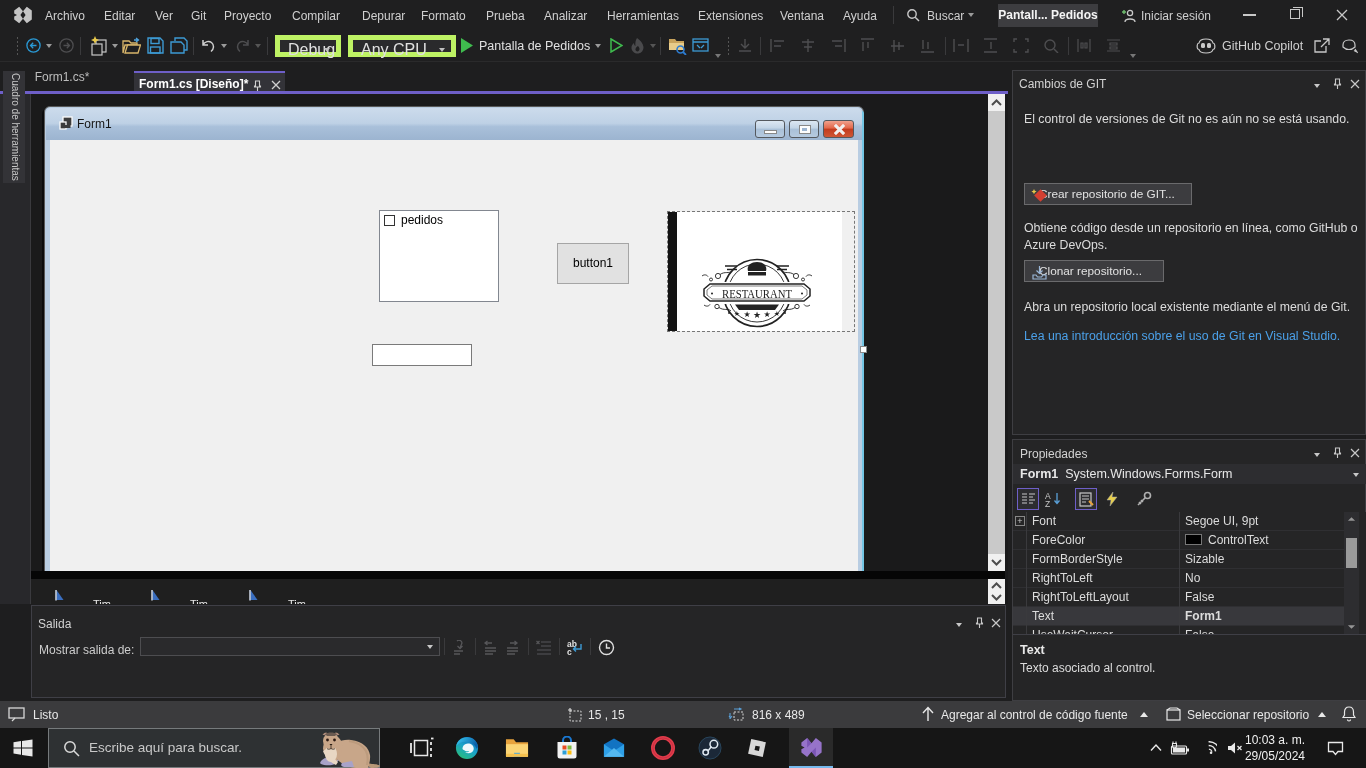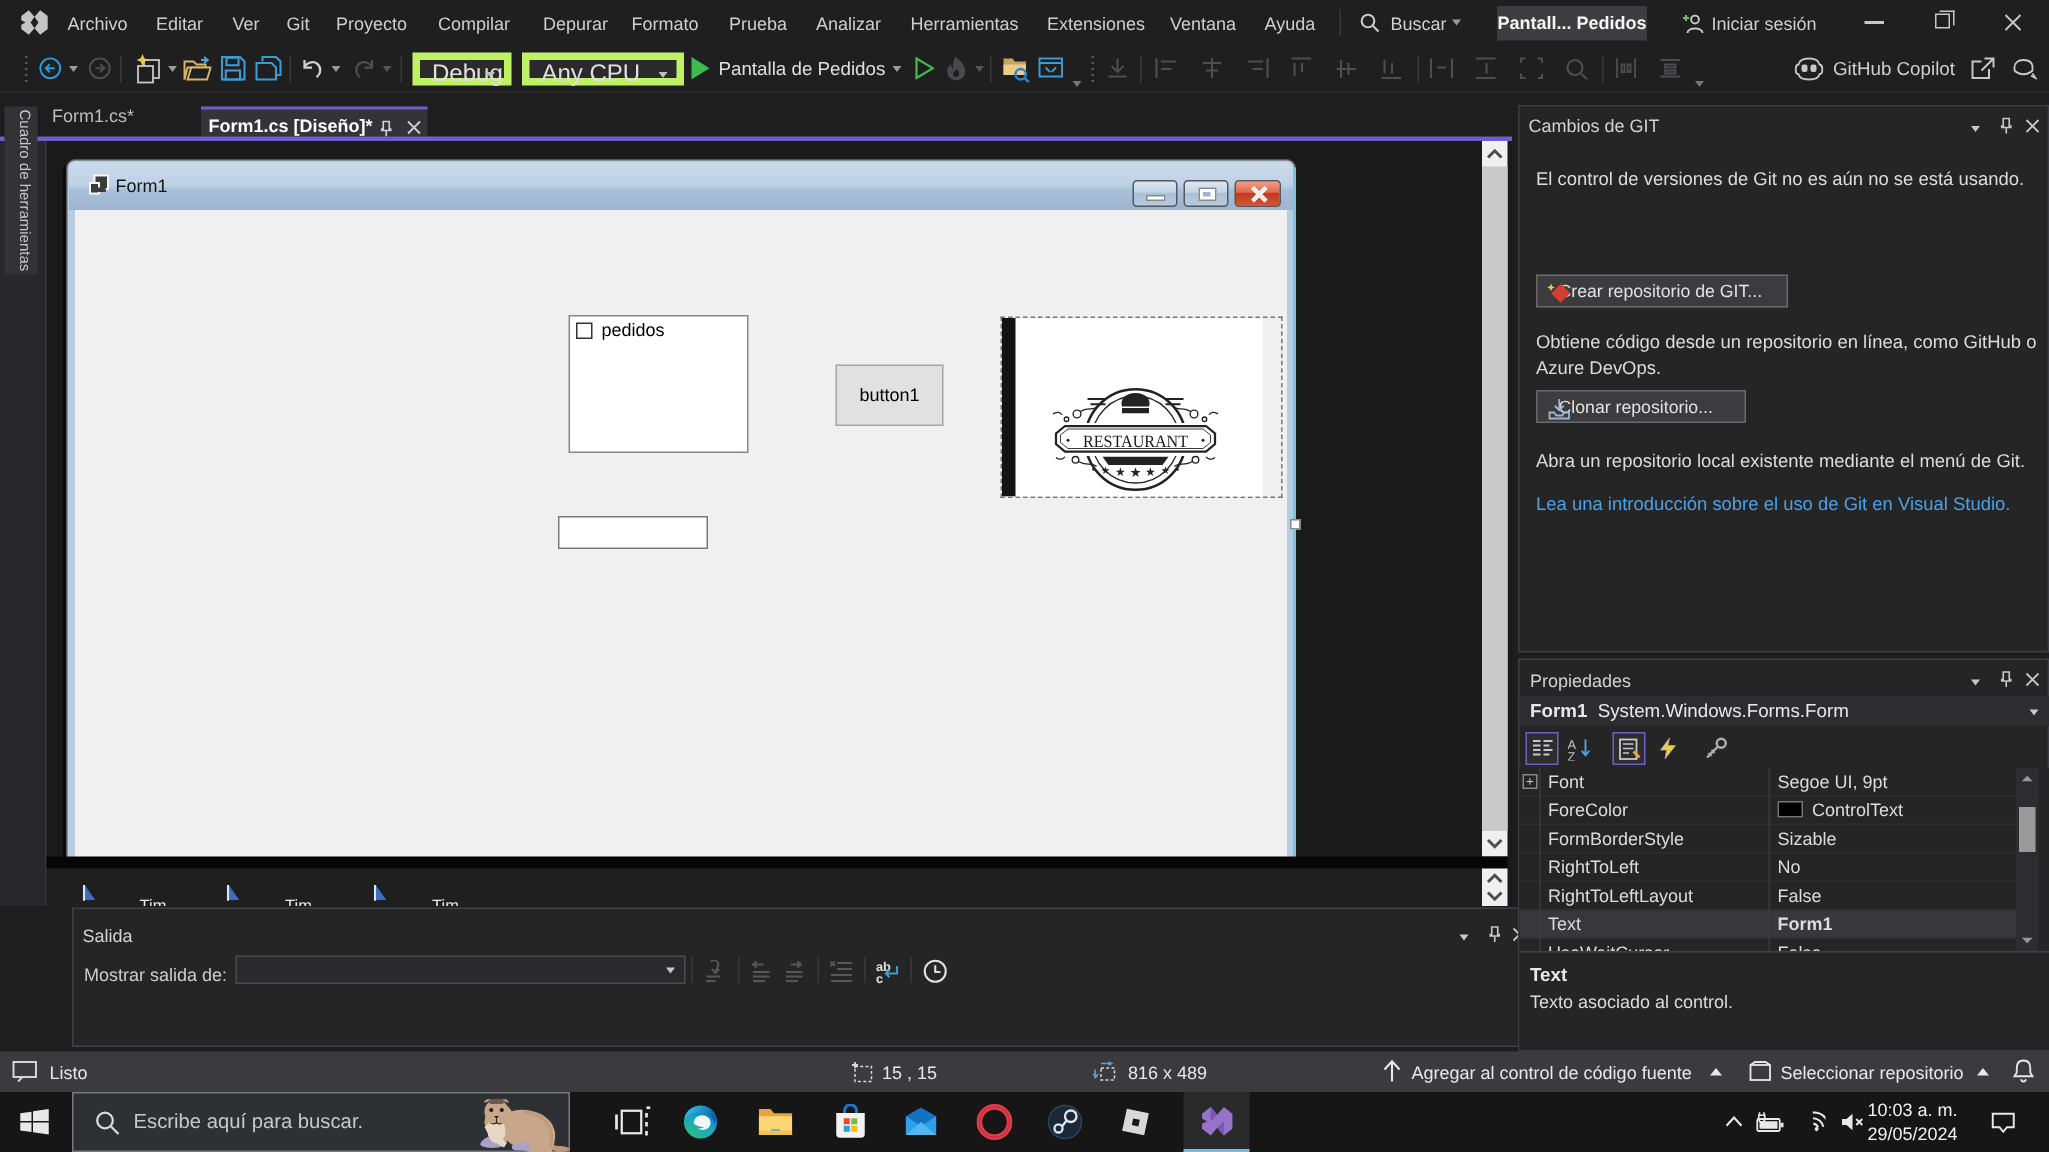--- a/index.html
+++ b/index.html
@@ -37,21 +37,21 @@
 .winbtn { position:absolute; top:12px; height:18px; border:1px solid #54585e; border-radius:3px; }
 .winbtn.std { background:linear-gradient(#dce7f2, #c2d4e6 45%, #a9c0d8 50%, #b6cadf); }
 .winbtn.cls { background:linear-gradient(#f0a08c, #e2674a 45%, #c23b1e 50%, #cf5634); }
 #clb { left:313px; top:70px; width:120px; height:92px; border:1px solid #828790; background:#fff;margin-left:16px; }
 #btn1 { left:507px; top:103px; width:72px; height:41px; background:#e1e1e1; border:1px solid #a5a5a5; color:#000; font-size:12px; text-align:center; line-height:39px; }
 #tb1 { left:322px; top:204px; width:100px; height:22px; border:1px solid #7a7a7a; background:#fff; }
 #pb { left:618px; top:72px; width:186px; height:119px; background:#f0f0f0; outline:1px dashed #777; }
 
 
 #salida { left:0; top:604px; width:1008px; height:97px; background:#1e1e1f; }
-#salidabox { position:absolute; left:31px; top:1px; width:975px; height:93px; background:#252526; border:1px solid #3f3f46;margin-left:17px; }
+#salidabox { position:absolute; left:31px; top:1px; width:975px; height:93px; background:#252526; border:1px solid #3f3f46; }
 
 
 #rightcol { left:1012px; top:62px; width:354px; height:639px; background:#1e1e1f; }
 .paneltitle { position:absolute; left:7px; color:#d2d2d2; font-size:12px; }
 .gitbtn { position:absolute; left:11px; height:22px; background:#3c3c3f; border:1px solid #6a6a6c; color:#e2e2e2; font-size:11.8px; line-height:20px; padding-left:14px; }
 .gittext { position:absolute; left:11px; color:#dcdcdc; font-size:12.3px; line-height:17px; }
 
 
 .prow { position:absolute; left:0px; width:331px; height:19px; color:#dcdcdc; font-size:12px; line-height:19px; border-bottom:1px solid #2f2f32; }
 .prow .pn { position:absolute; left:19px; }

